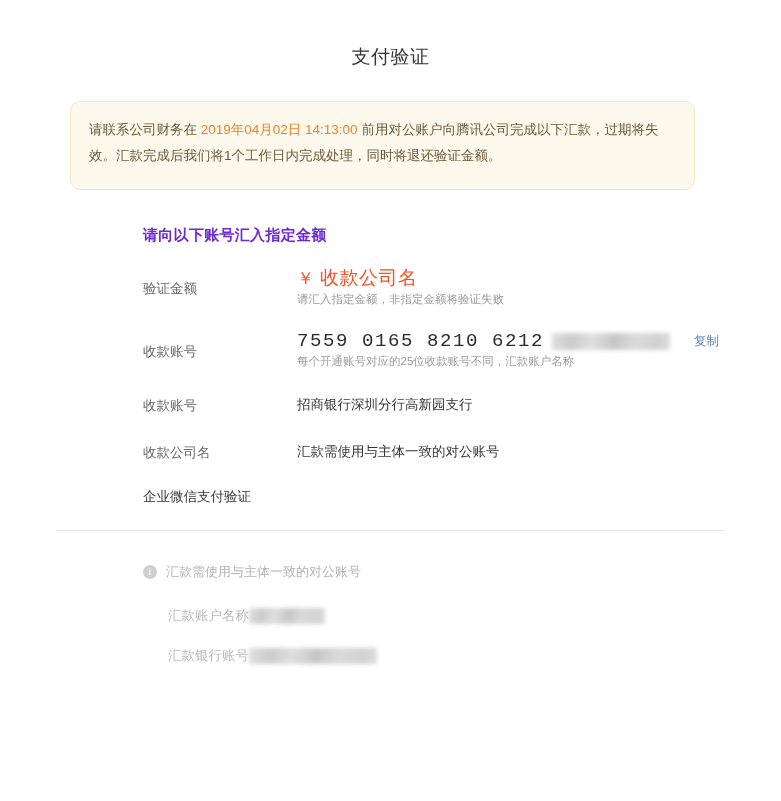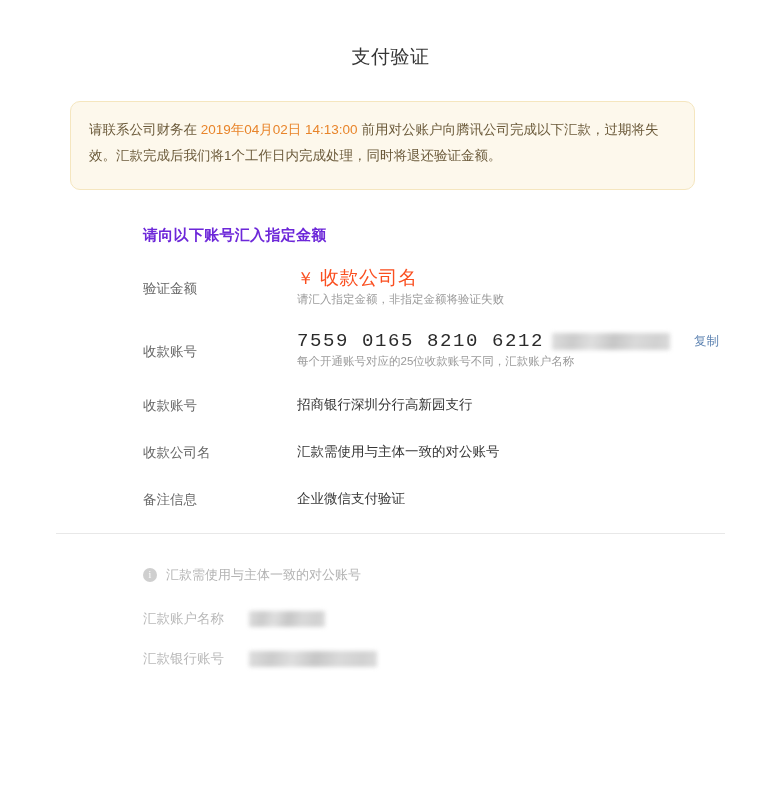--- a/index.html
+++ b/index.html
@@ -157,20 +157,21 @@
     display: flex;
     align-items: center;
     padding-left: 143px;
     margin-bottom: 22px;
   }
   .grey-row .label {
     width: 106px;
     flex: 0 0 106px;
     font-size: 13.5px;
     color: #b9b9b9;
+    text-align: right;
   }
   .blur-name {
     width: 76px;
     height: 16px;
     margin-left: 0;
   }
   .blur-bank {
     width: 128px;
     height: 16px;
     margin-left: 0;
@@ -218,21 +219,20 @@
       <div class="label">收款账号</div>
       <div class="value value-strong">招商银行深圳分行高新园支行</div>
     </div>
 
     <div class="row">
       <div class="label">收款公司名</div>
       <div class="value value-strong">汇款需使用与主体一致的对公账号</div>
     </div>
 
     <div class="row">
-      <div class="label">备注信息</div>
       <div class="value value-strong">企业微信支付验证</div>
     </div>
 
   </div>
 
   <div class="divider"></div>
 
   <div class="footnote">
     <span class="info-icon">i</span>
     <span>汇款需使用与主体一致的对公账号</span>

